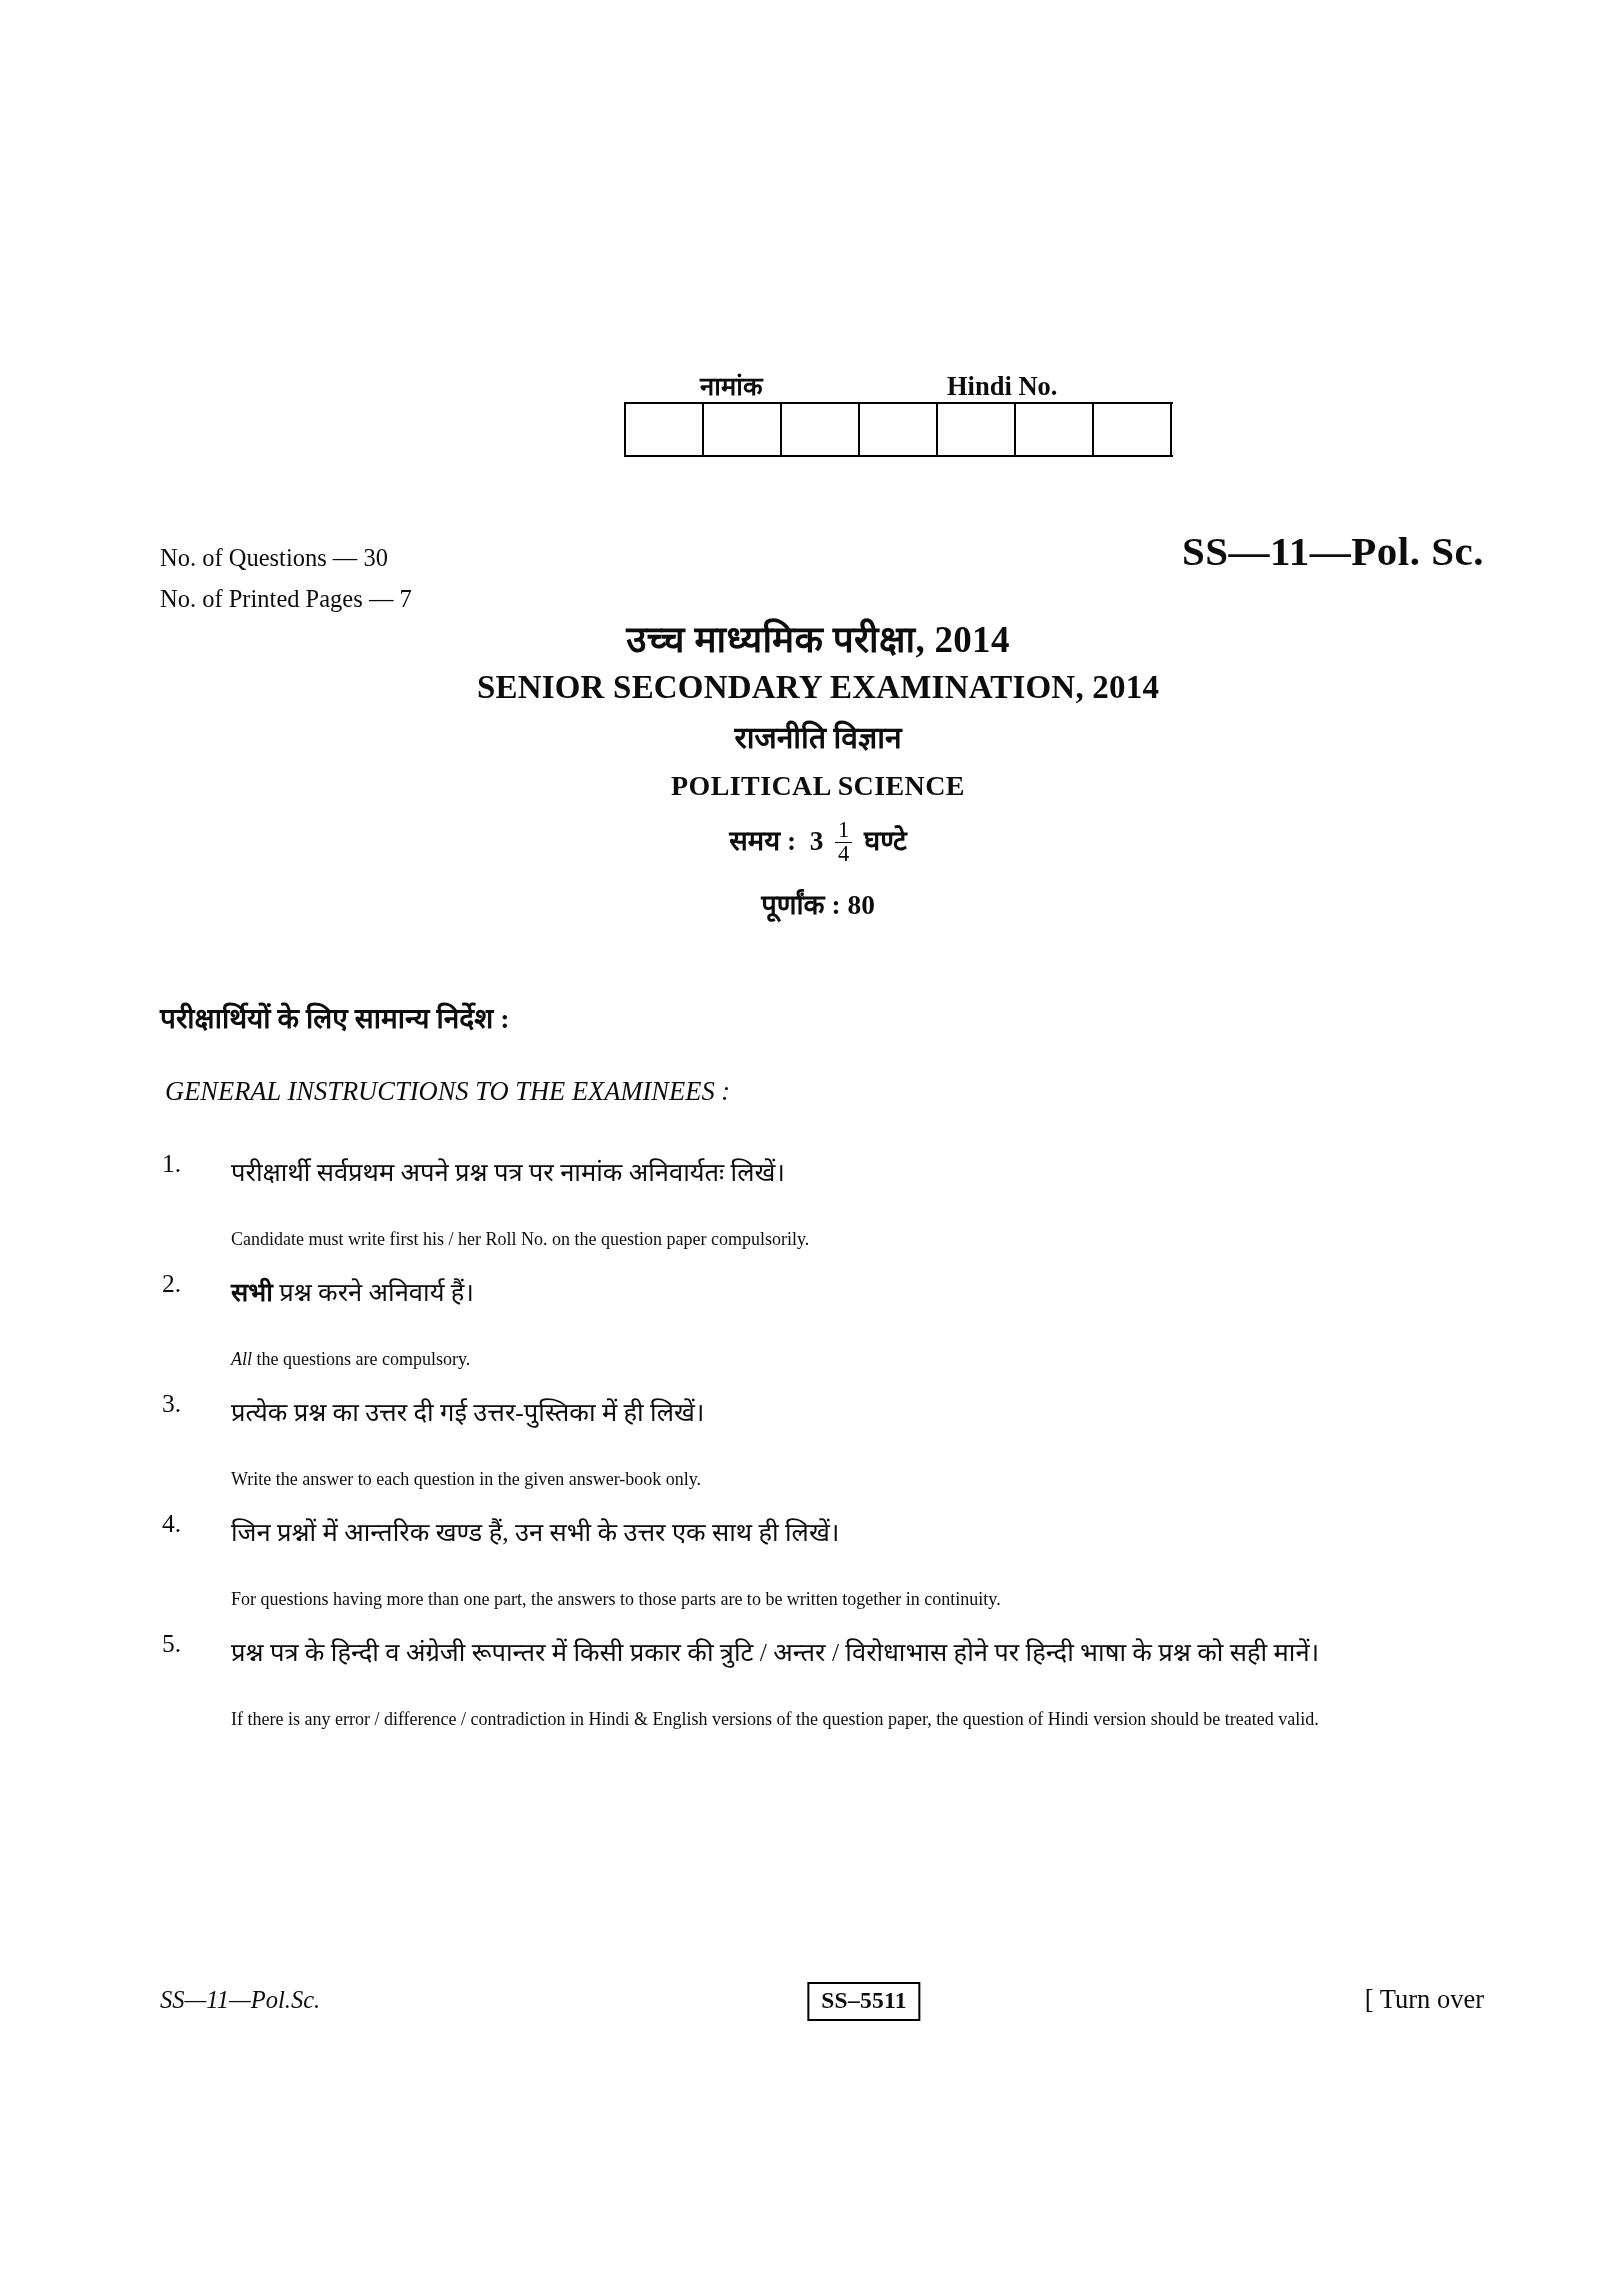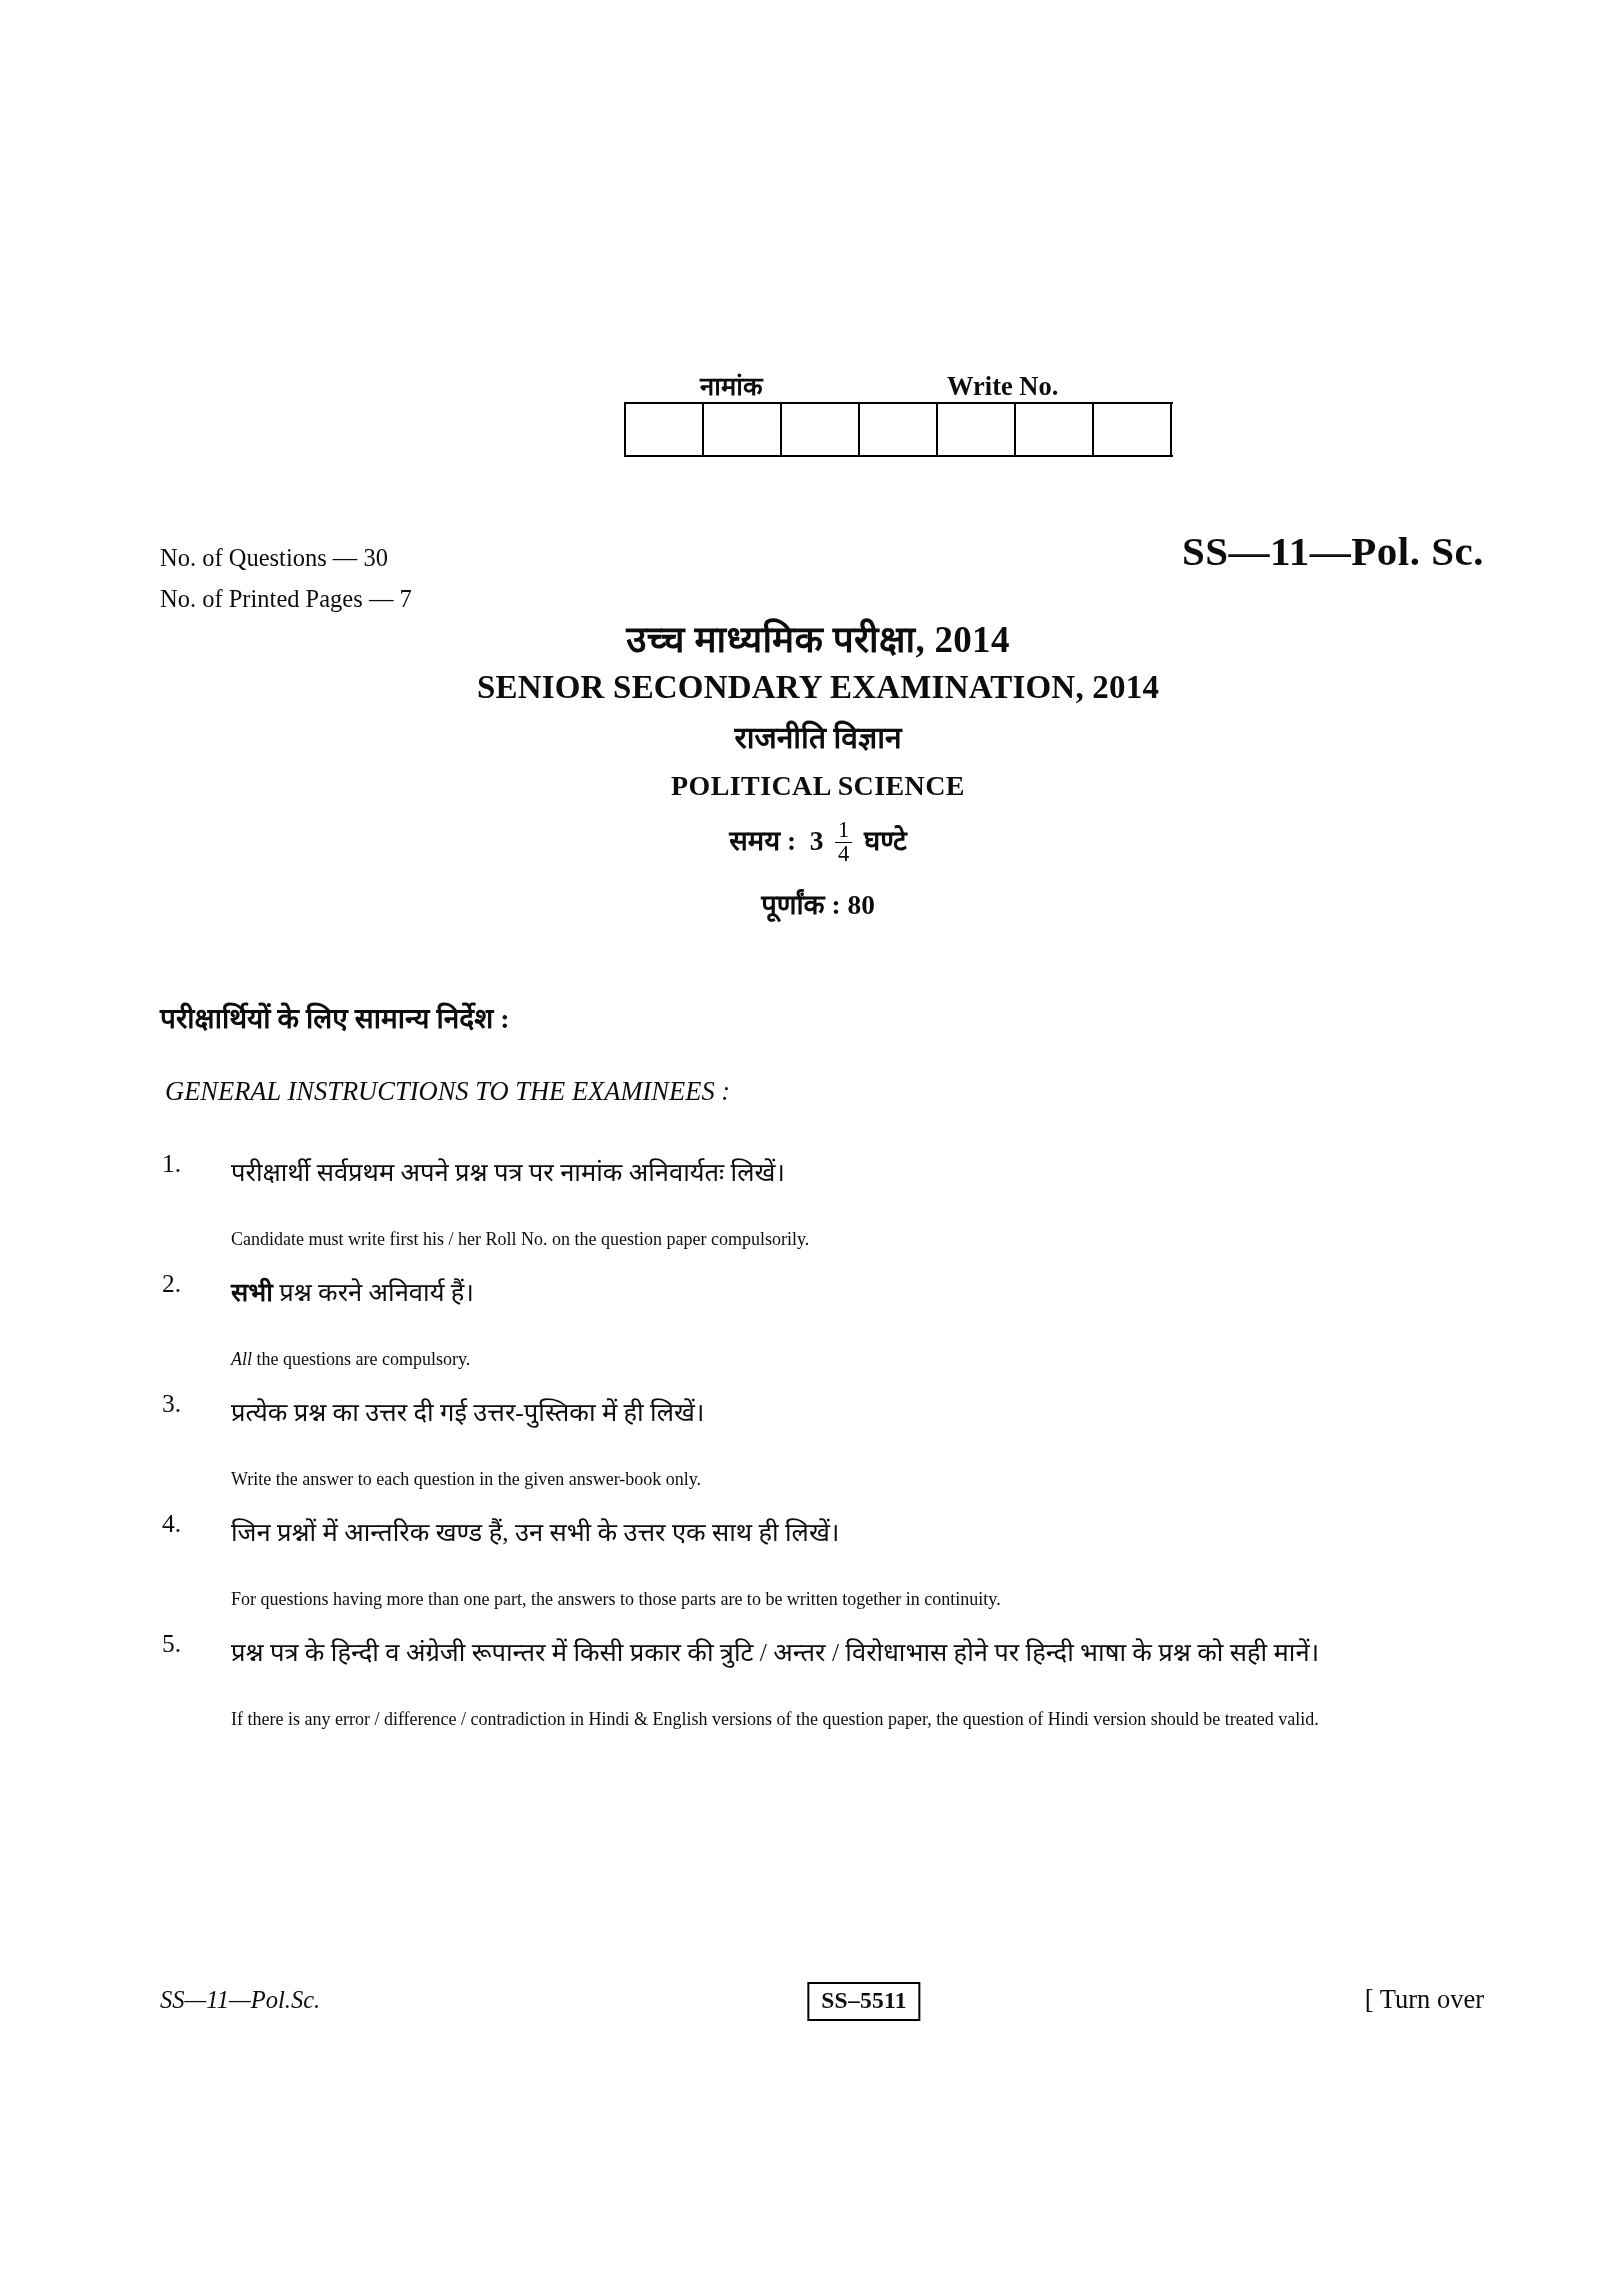--- a/index.html
+++ b/index.html
@@ -233,21 +233,21 @@
   }
 </style>
 </head>
 <body>
 
 <div class="page">
 
   <div class="rollblock">
     <div class="rolllabels">
       <span class="lbl-namank">नामांक</span>
-      <span class="lbl-rollno">Write No.</span>
+      <span class="lbl-rollno">Hindi No.</span>
     </div>
     <div class="rollboxes">
       <div class="rollcell"></div>
       <div class="rollcell"></div>
       <div class="rollcell"></div>
       <div class="rollcell"></div>
       <div class="rollcell"></div>
       <div class="rollcell"></div>
       <div class="rollcell"></div>
     </div>

